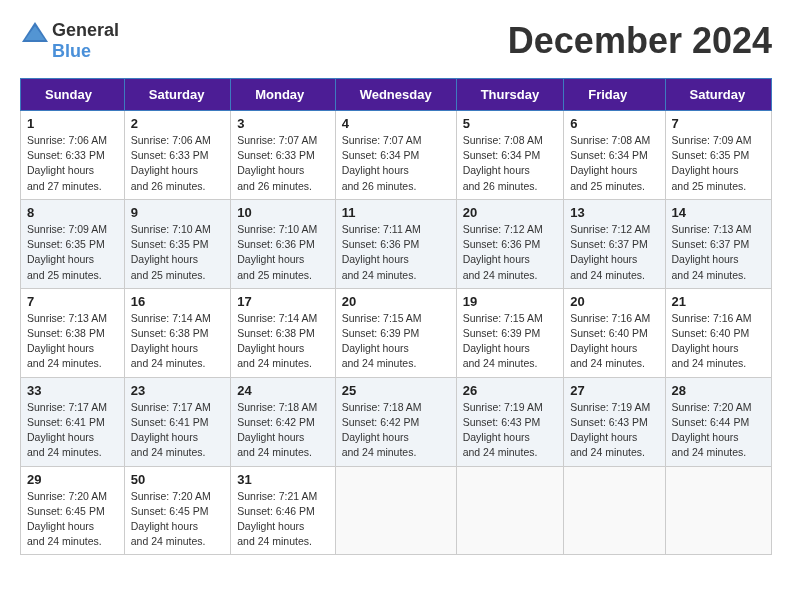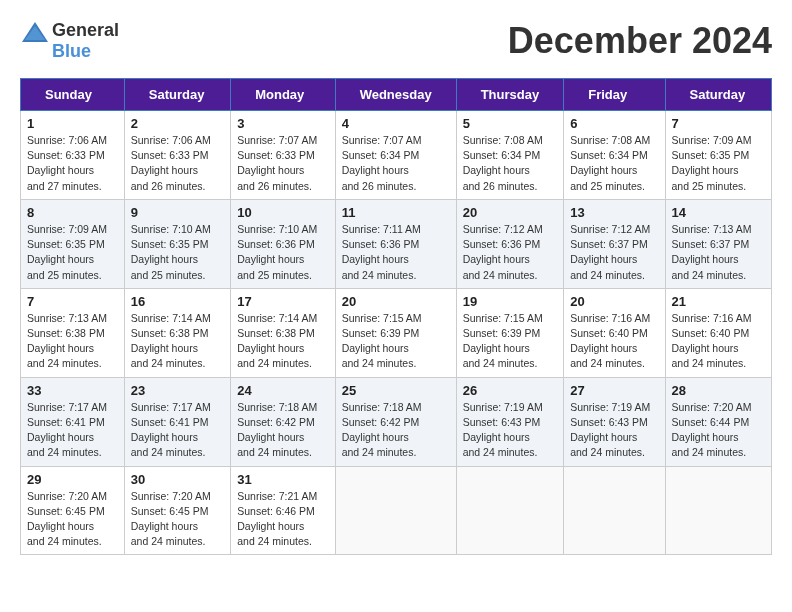--- a/index.html
+++ b/index.html
@@ -242,21 +242,21 @@
         <span class="day-number">28</span>
         <div class="day-info">Sunrise: 7:20 AM<br>Sunset: 6:44 PM<br>Daylight hours<br>and 24 minutes.</div>
       </td>
       </tr>
       <tr>
         <td>
         <span class="day-number">29</span>
         <div class="day-info">Sunrise: 7:20 AM<br>Sunset: 6:45 PM<br>Daylight hours<br>and 24 minutes.</div>
       </td>
         <td>
-        <span class="day-number">30</span>
+        <span class="day-number">50</span>
         <div class="day-info">Sunrise: 7:20 AM<br>Sunset: 6:45 PM<br>Daylight hours<br>and 24 minutes.</div>
       </td>
         <td>
         <span class="day-number">31</span>
         <div class="day-info">Sunrise: 7:21 AM<br>Sunset: 6:46 PM<br>Daylight hours<br>and 24 minutes.</div>
       </td>
         <td class="empty-cell"></td>
         <td class="empty-cell"></td>
         <td class="empty-cell"></td>
         <td class="empty-cell"></td>

